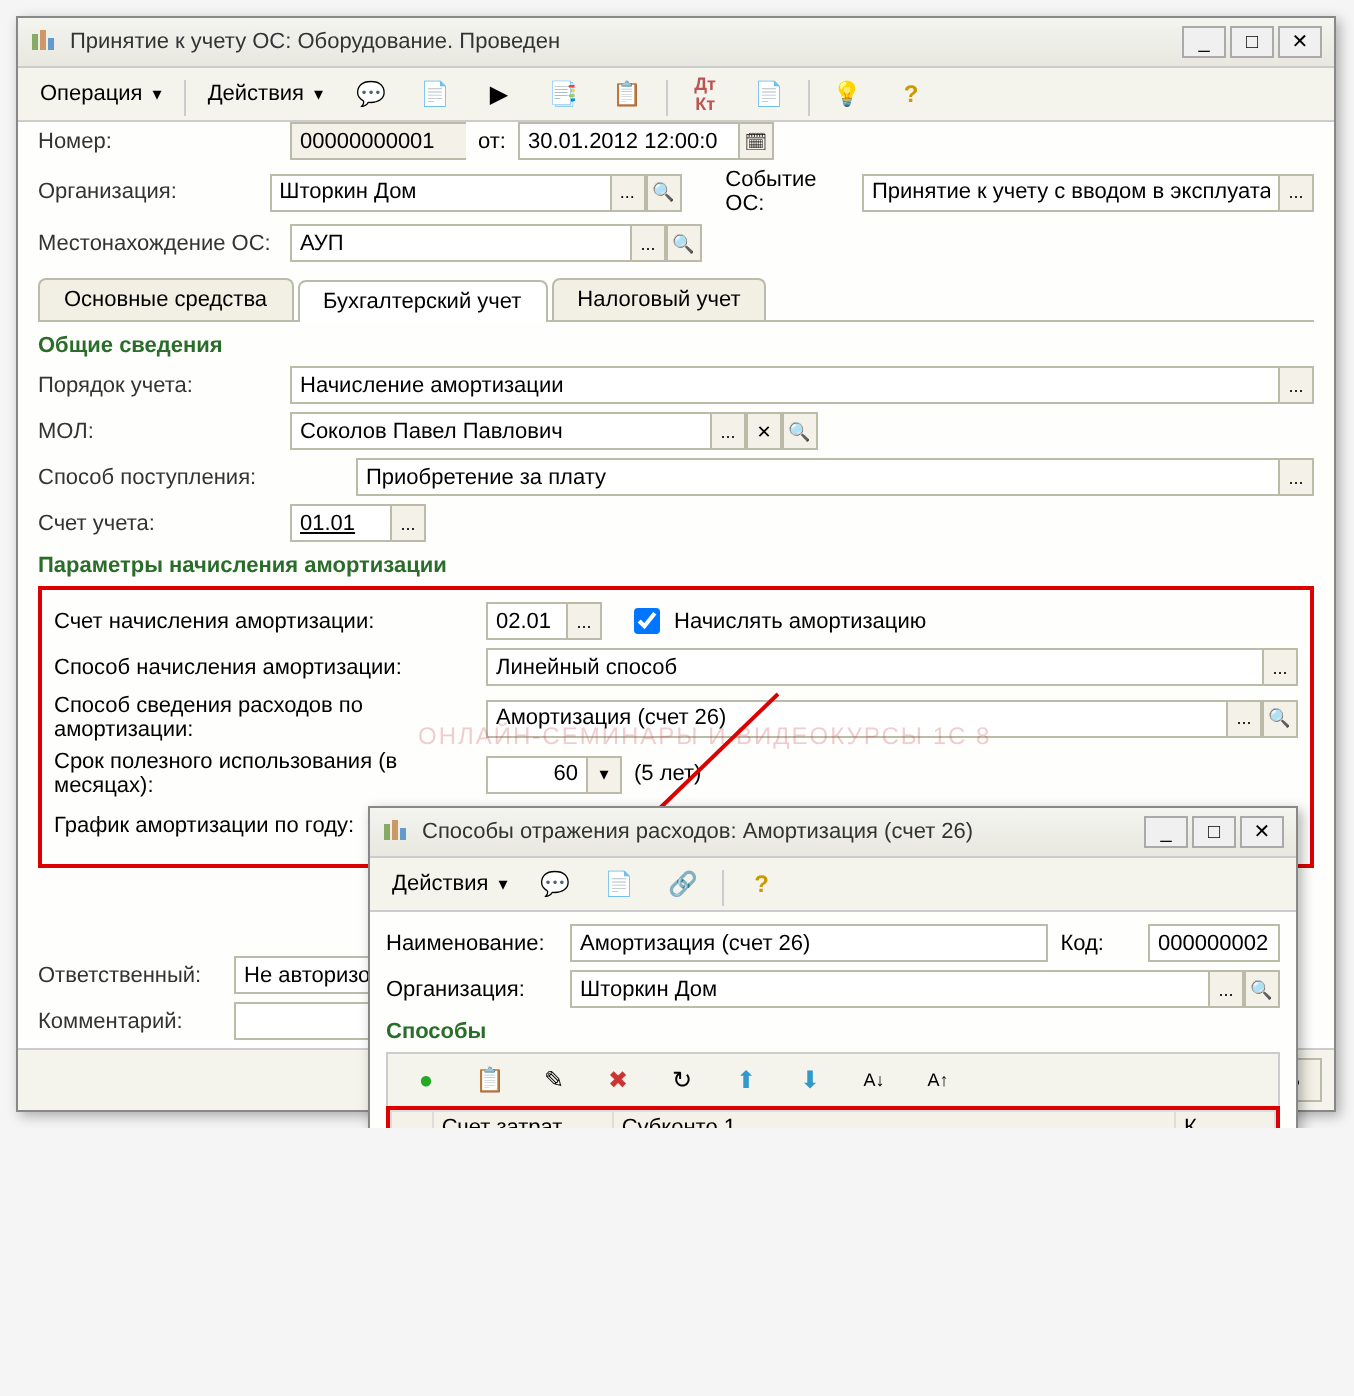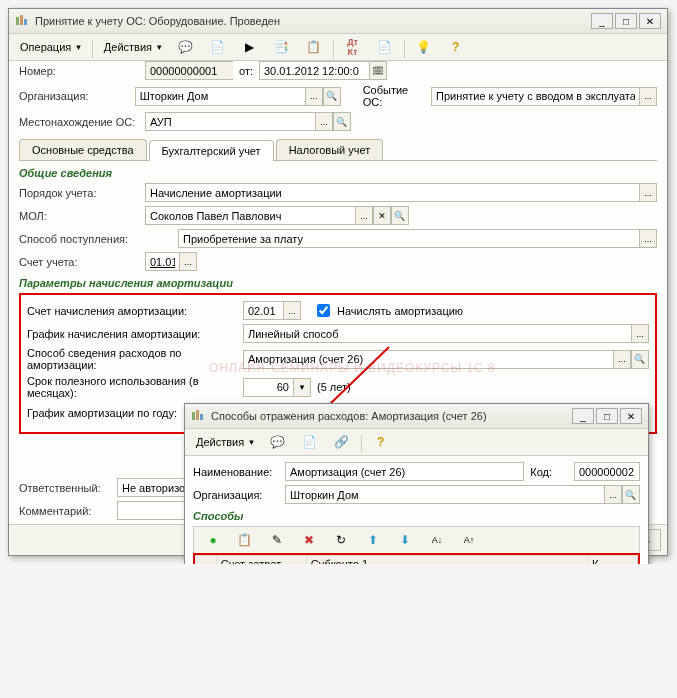--- a/index.html
+++ b/index.html
@@ -131,21 +131,20 @@
   }
   .tab.active {
     background: #fff;
     position: relative;
     top: 1px;
   }
   .groupheader {
     color: #2a6d2a;
     font-weight: bold;
     margin: 6px 0 4px;
-    font-style: italic;
   }
   .redbox {
     border: 2px solid #d00;
     padding: 6px;
     margin: 4px 0;
   }
   .checkbox {
     display: inline-flex;
     align-items: center;
     gap: 4px;
@@ -354,41 +353,41 @@
     <div class="row">
       <span class="label">Способ поступления:</span>
       <div class="inputwrap" style="flex:1">
         <input type="text" style="flex: 1 1 0%; margin-left: 33px;" value="Приобретение за плату">
         <div class="inputbtn">...</div>
       </div>
     </div>
     <div class="row">
       <span class="label">Счет учета:</span>
       <div class="inputwrap">
-        <input type="text" style="width: 34px; text-decoration: underline;" value="01.01">
+        <input type="text" style="width: 50px; text-decoration: underline;" value="01.01">
         <div class="inputbtn">...</div>
       </div>
     </div>
 
     <div class="groupheader">Параметры начисления амортизации</div>
 
     <div class="redbox">
       <div class="row">
         <span class="label-wide">Счет начисления амортизации:</span>
         <div class="inputwrap">
           <input type="text" style="width: 40px;" value="02.01">
           <div class="inputbtn">...</div>
         </div>
         <label class="checkbox" style="margin-left:6px">
           <input type="checkbox" checked="" style="">
           <span>Начислять амортизацию</span>
         </label>
       </div>
       <div class="row">
-        <span class="label-wide">График начисления амортизации:</span>
+        <span class="label-wide">Способ начисления амортизации:</span>
         <div class="inputwrap" style="flex:1">
           <input type="text" style="flex: 1 1 0%;" value="Линейный способ">
           <div class="inputbtn">...</div>
         </div>
       </div>
       <div class="row">
         <span class="label-wide">Способ сведения расходов по амортизации:</span>
         <div class="inputwrap" style="flex:1">
           <input type="text" style="flex: 1 1 0%;" value="Амортизация (счет 26)">
           <div class="inputbtn">...</div>

